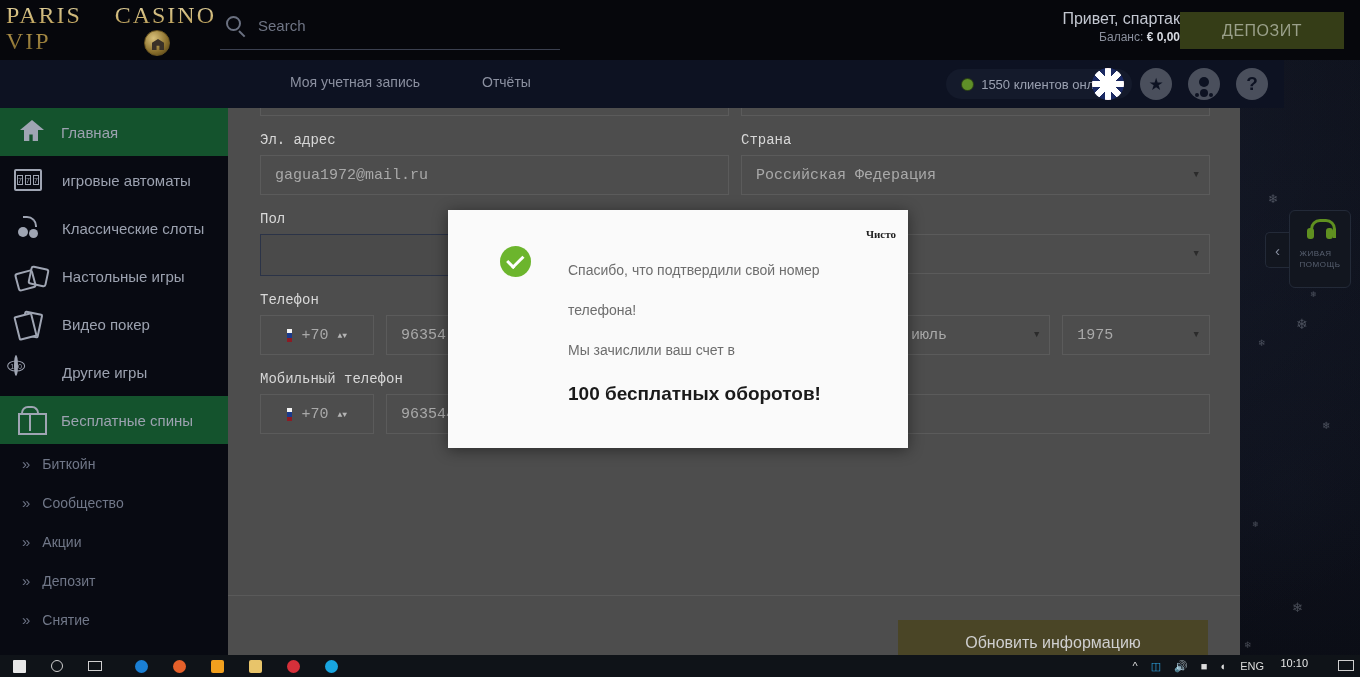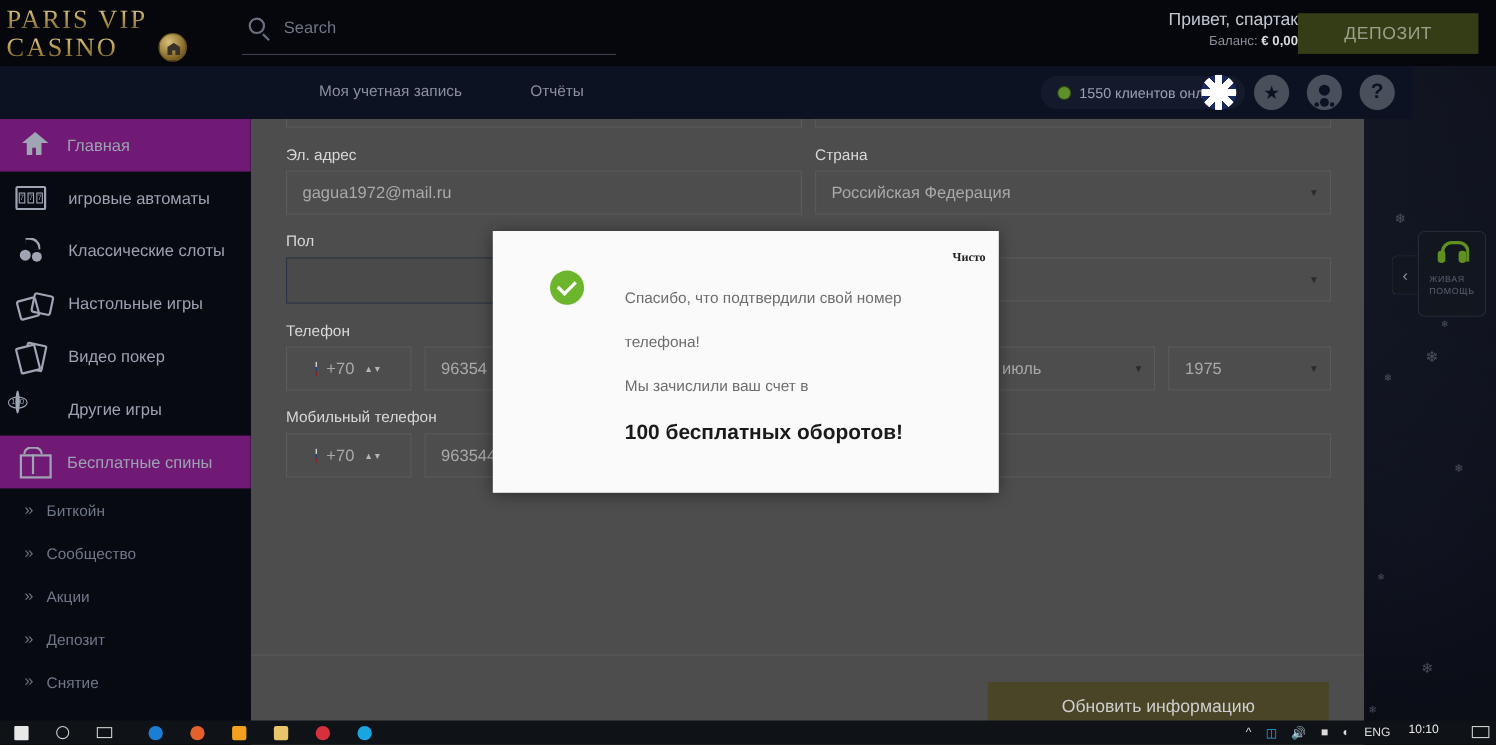--- a/index.html
+++ b/index.html
@@ -21,21 +21,21 @@
   }
   .snow { position: absolute; color: #cfd7e4; opacity: .30; font-size: 12px; user-select: none; }
 
   
   .topbar {
     position: absolute; left: 0; top: 0; width: 1360px; height: 60px;
     background: #06070c; z-index: 40;
   }
   .brand {
     position: absolute; left: 6px; top: 2px; width: 210px; height: 58px;
-    display: flex; flex-direction: column; justify-content: center;
+    display: flex; flex-direction: row; justify-content: center;
     font-family: "Liberation Serif", serif;
   }
   .brand-l1, .brand-l2 {
     font-size: 24px; letter-spacing: 2px; line-height: 26px;
     background: linear-gradient(180deg,#e7d9a8 0%, #b99a4f 45%, #6e5a22 100%);
     -webkit-background-clip: text; background-clip: text; color: transparent;
     font-weight: 400;
   }
   .brand-l2 { position: relative; }
   .brand-coin {
@@ -106,21 +106,21 @@
 
   
   .sidebar {
     position: absolute; left: 0; top: 108px; width: 228px; height: 569px;
     background: #080a12; z-index: 36; overflow: hidden;
   }
   .side-item {
     position: relative; height: 48px; display: flex; align-items: center;
     padding-left: 14px; gap: 14px; cursor: pointer;
   }
-  .side-item.hl { background: #701a75; gap: 13px; }
+  .side-item.hl { background: #14532d; gap: 13px; }
   .side-ic { width: 34px; height: 30px; position: relative; flex: 0 0 34px; color: #9fa5b3; }
   .side-label { font-size: 15px; color: #9ca2b0; white-space: nowrap; }
 
   
   .ic-home::before{content:"";position:absolute;left:6px;top:3px;width:0;height:0;border-left:12px solid transparent;border-right:12px solid transparent;border-bottom:10px solid currentColor;}
   .ic-home::after{content:"";position:absolute;left:10px;top:12px;width:14px;height:12px;background:currentColor;
     clip-path: polygon(0 0,100% 0,100% 100%,62% 100%,62% 45%,38% 45%,38% 100%,0 100%);}
   .ic-slot{border:2px solid currentColor;border-radius:2px;width:28px;height:22px;margin-top:4px;display:flex;align-items:center;justify-content:center;gap:2px;}
   .ic-slot i{display:block;width:6px;height:10px;border:1px solid currentColor;font-style:normal;font-size:7px;text-align:center;line-height:10px;}
   .ic-cherry::before{content:"";position:absolute;left:4px;top:14px;width:10px;height:10px;border-radius:50%;background:currentColor;}
@@ -141,21 +141,21 @@
   .side-sub { height: 39px; display: flex; align-items: center; padding-left: 22px; gap: 12px; cursor: pointer; }
   .side-sub .chev { color: #6c7385; font-size: 15px; line-height: 1; }
   .side-sub .lbl { font-size: 14px; color: #707788; }
 
   
   .content {
     position: absolute; left: 228px; top: 108px; width: 1012px; height: 569px;
     background: #4d4d4d; z-index: 30; overflow: hidden;
   }
   .form-grid { position: absolute; left: 32px; top: -8px; width: 950px; }
-  .frow { display: flex; gap: 12px; }
+  .frow { display: flex; gap: 12px; font-family: Liberation Mono, monospace; }
   .fcol { width: 469px; }
   .flabel { font-size: 14px; color: #d8d8d8; margin: 16px 0 7px 0; }
   .finput {
     height: 40px; border: 1px solid #5b5b5b; background: transparent;
     display: flex; align-items: center; padding: 0 14px;
     font-size: 15px; color: #a9a9a9;
   }
   .fselect { position: relative; }
   .fselect .caret { position: absolute; right: 10px; top: 50%; transform: translateY(-50%); font-size: 9px; color: #2b2b2b; }
   .gender-btn {

